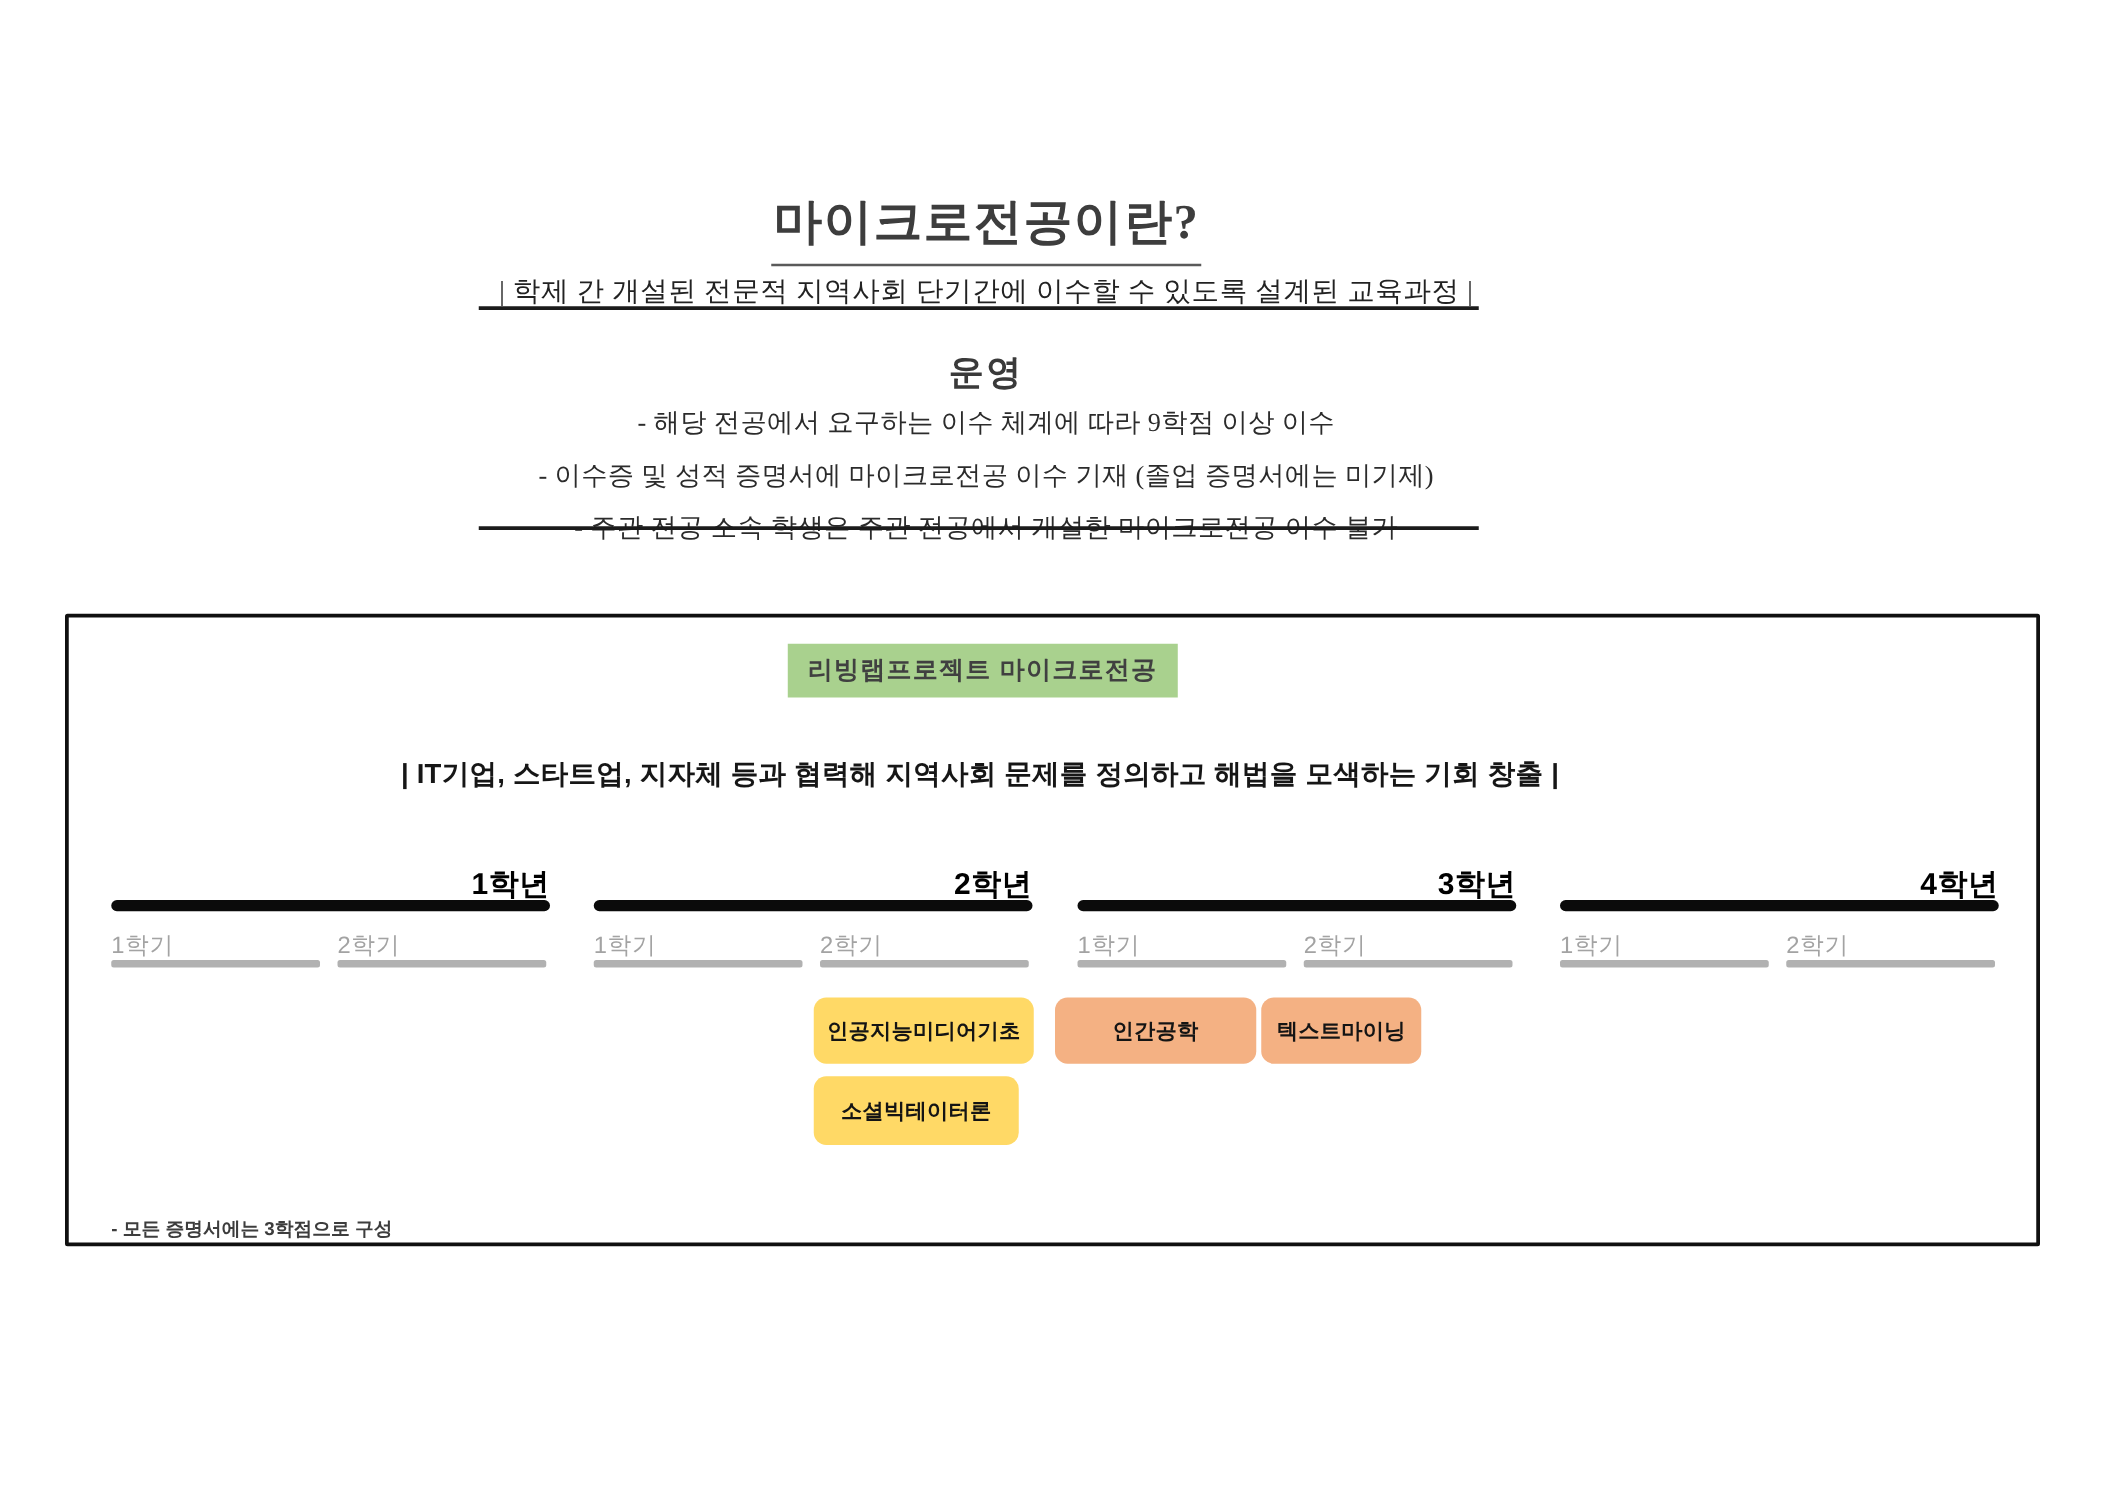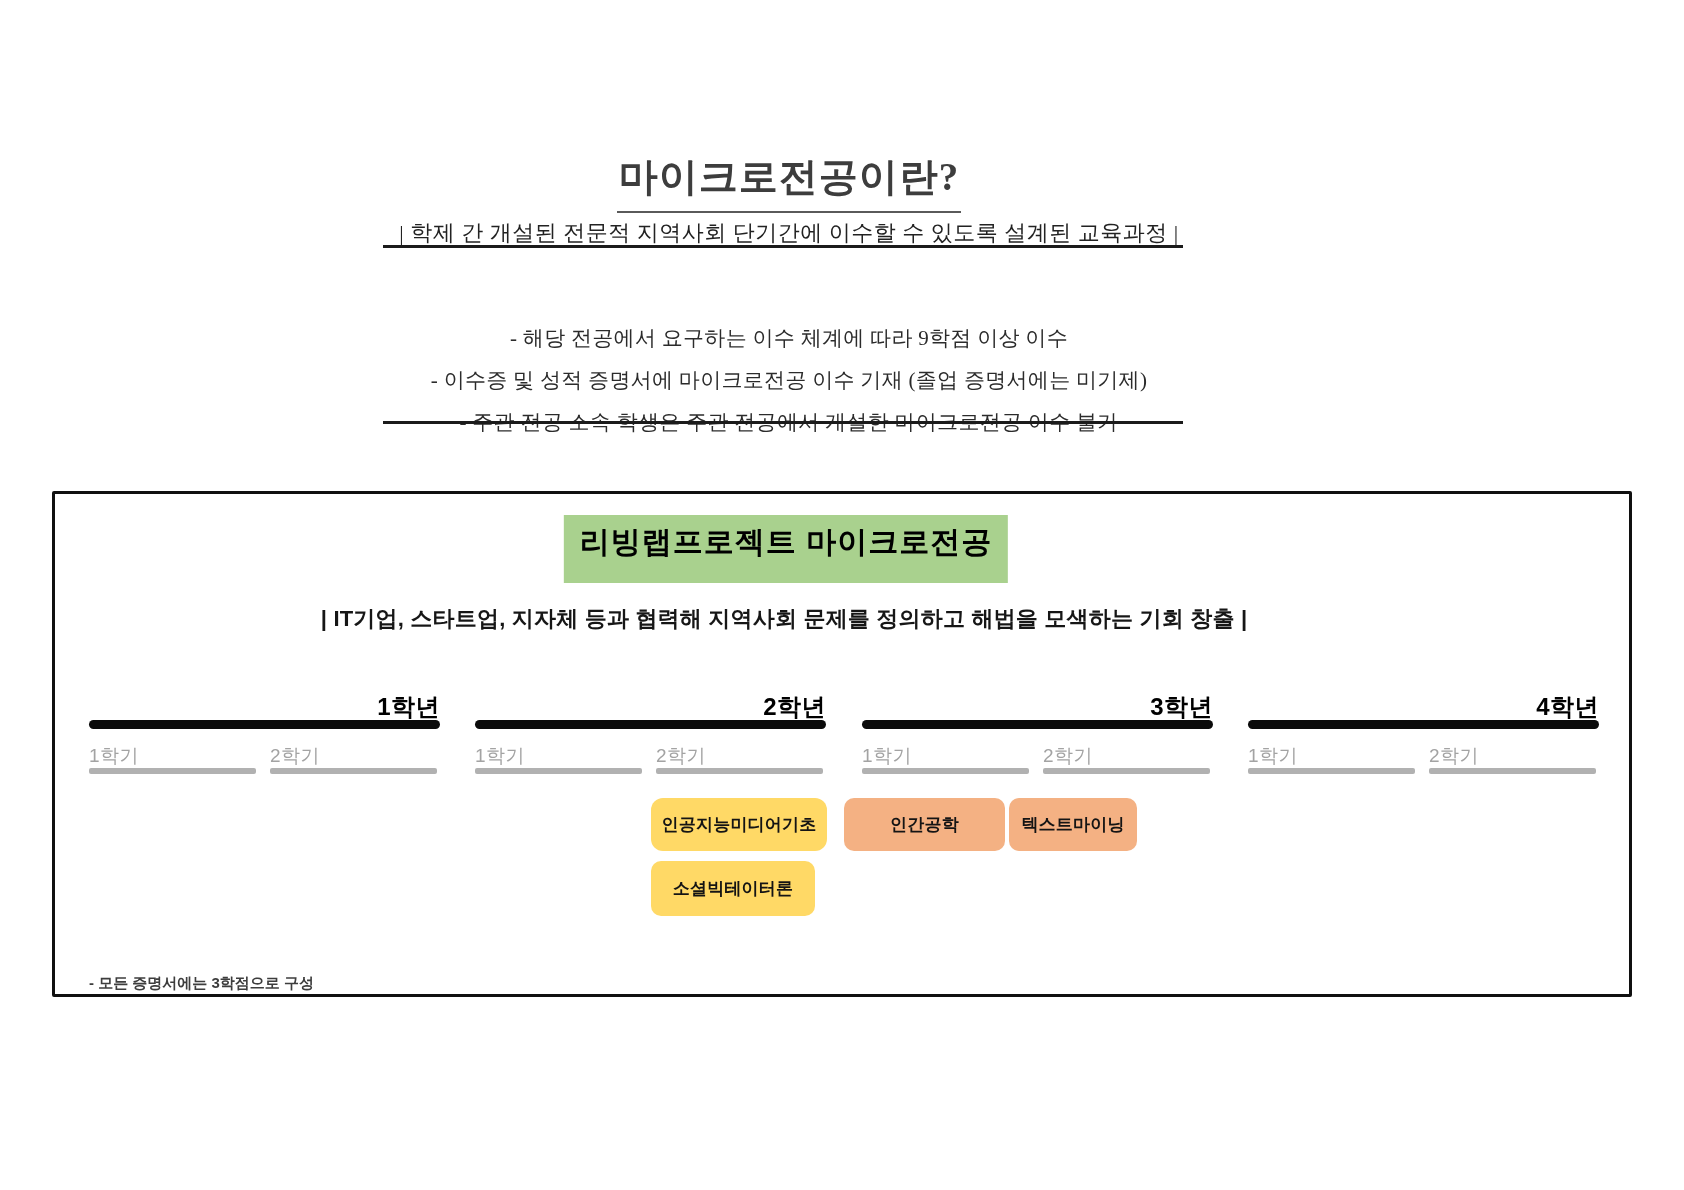--- a/index.html
+++ b/index.html
@@ -35,22 +35,22 @@
   .op-item.i0{top:303px;}
   .op-item.i1{top:345px;}
   .op-item.i2{top:387px;}
   
   .card{
     position:absolute;left:52px;top:491px;width:1580px;height:506px;
     border:3px solid #101010;background:#fff;box-sizing:border-box;border-radius:2px;
   }
   .card-title{
     position:absolute;top:21px;left:calc(50% - 56px);transform:translateX(-50%);
-    background:var(--green);color:#000000;font-weight:700;font-size:30px;
-    padding:7px 16px 20px 16px;letter-spacing:1px;white-space:nowrap;
+    background:var(--green);color:#404040;font-weight:700;font-size:20px;
+    padding:7px 16px 9px 16px;letter-spacing:1px;white-space:nowrap;
   }
   .card-subtitle{
     position:absolute;top:88px;left:0;width:calc(100% - 116px);text-align:center;
     font-weight:700;font-size:22px;color:#161616;letter-spacing:.2px;
   }
   
   .year-col{position:absolute;top:197px;width:351px;height:95px;}
   .year-col.y0{left:34px;}
   .year-col.y1{left:420px;}
   .year-col.y2{left:807px;}
@@ -62,38 +62,39 @@
   .sem.s1{left:181px;}
   .sem-label{font-size:19px;color:#a3a3a3;letter-spacing:.5px;height:22px;}
   .sem-bar{margin-top:3px;width:167px;height:6px;background:#b1b1b1;border-radius:2px;}
   
   .course{
     position:absolute;display:flex;align-items:center;justify-content:center;
     border-radius:10px;font-weight:700;font-size:17px;color:#141414;letter-spacing:.2px;
   }
   .course.yellow{background:var(--yellow);}
   .course.orange{background:var(--orange);}
-  .course.c-ai   {left:596px;top:304px;width:176px;height:53px;border-radius:12px;}
+  .course.c-ai   {left:596px;top:304px;width:176px;height:53px;}
   .course.c-soc  {left:596px;top:367px;width:164px;height:55px;}
   .course.c-hum  {left:789px;top:304px;width:161px;height:53px;}
   .course.c-text {left:954px;top:304px;width:128px;height:53px;}
   .card-note{
     position:absolute;left:34px;top:465px;font-size:15px;font-weight:700;color:#3d3d3d;
   }
 </style>
 </head>
 <body>
 
 <div class="page">
 
   <h1 class="hline page-title" style="position:absolute"><span class="underlined">마이크로전공이란?</span></h1>
   <p class="hline page-subtitle" style="position:absolute">| 학제 간 개설된 전문적 지역사회 단기간에 이수할 수 있도록 설계된 교육과정 |</p>
 
   <div class="divider top"></div>
 
+  <h2 class="hline op-heading" style="position:absolute">운영</h2>
   <p class="hline op-item i0" style="position:absolute">- 해당 전공에서 요구하는 이수 체계에 따라 9학점 이상 이수</p>
   <p class="hline op-item i1" style="position:absolute">- 이수증 및 성적 증명서에 마이크로전공 이수 기재 (졸업 증명서에는 미기제)</p>
   <p class="hline op-item i2" style="position:absolute">- 주관 전공 소속 학생은 주관 전공에서 개설한 마이크로전공 이수 불가</p>
 
   <div class="divider bottom"></div>
 
   <section class="card">
 
     <div class="card-title">리빙랩프로젝트 마이크로전공</div>
     <p class="card-subtitle">| IT기업, 스타트업, 지자체 등과 협력해 지역사회 문제를 정의하고 해법을 모색하는 기회 창출 |</p>

